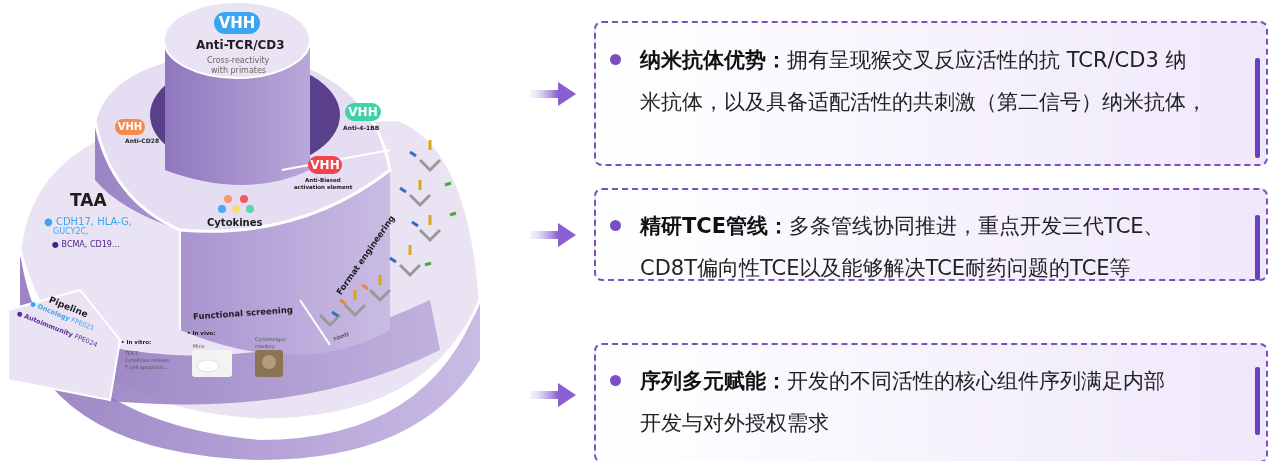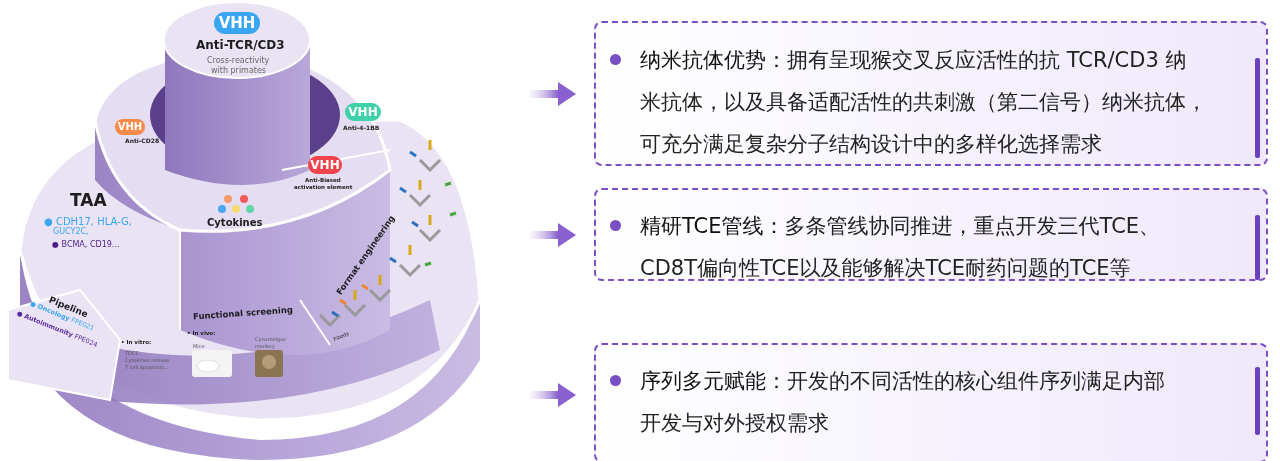--- a/index.html
+++ b/index.html
@@ -10,21 +10,21 @@
   .lbl { position:absolute; font-family:"DejaVu Sans",sans-serif; color:#1d1d1f; white-space:nowrap; }
   .vhh { position:absolute; color:#fff; font-weight:bold; font-family:"DejaVu Sans",sans-serif;
          border-radius:14px; text-align:center; }
   .arrow { position:absolute; width:50px; height:24px; }
   .card { position:absolute; left:594px; width:674px; border:2px dashed #7a4fc4; border-radius:8px;
           background:linear-gradient(90deg,#ffffff 0%,#f6f2fd 55%,#efe8fb 100%); box-sizing:border-box; }
   .card .bar { position:absolute; right:6px; width:5px; background:#6a3fc0; border-radius:2px; }
   .card .dot { position:absolute; left:14px; width:11px; height:11px; border-radius:50%; background:#7a4fc4; }
   .card .txt { position:absolute; left:44px; right:36px; font-size:21px; line-height:42px; color:#222;
                font-family:"DejaVu Sans",sans-serif; }
-  .card .txt b { font-weight:normal; color:#111; }
+  .card .txt b { font-weight:bold; color:#111; }
 </style>
 </head>
 <body>
 
 <div class="diagram">
   <svg width="520" height="461" viewBox="0 0 520 461">
     <defs>
       <linearGradient id="side" x1="0" x2="1">
         <stop offset="0" stop-color="#9b84c4"></stop>
           <stop offset="0.5" stop-color="#b3a0d6"></stop>
@@ -162,21 +162,20 @@
 <svg class="arrow" style="left:530px;top:383px;" viewBox="0 0 50 24">
   <rect x="0" y="8" width="30" height="8" fill="url(#ag)"></rect>
     <polygon points="28,0 46,12 28,24" fill="#8a5fd0"></polygon>
 </svg>
 
 <div class="card" style="top:21px;height:145px;">
   <span class="dot" style="top:31px;"></span>
   <div class="txt" style="top:16px;">
     <div><b>纳米抗体优势：</b><span>拥有呈现猴交叉反应活性的抗 TCR/CD3 纳</span></div>
     <div>米抗体，以及具备适配活性的共刺激（第二信号）纳米抗体，</div>
-    <div>可充分满足复杂分子结构设计中的多样化选择需求</div>
   </div>
   <span class="bar" style="top:35px;height:100px;"></span>
 </div>
 
 <div class="card" style="top:188px;height:93px;">
   <span class="dot" style="top:30px;"></span>
   <div class="txt" style="top:15px;">
     <div><b>精研TCE管线：</b><span>多条管线协同推进，重点开发三代TCE、</span></div>
     <div>CD8T偏向性TCE以及能够解决TCE耐药问题的TCE等</div>
   </div>

